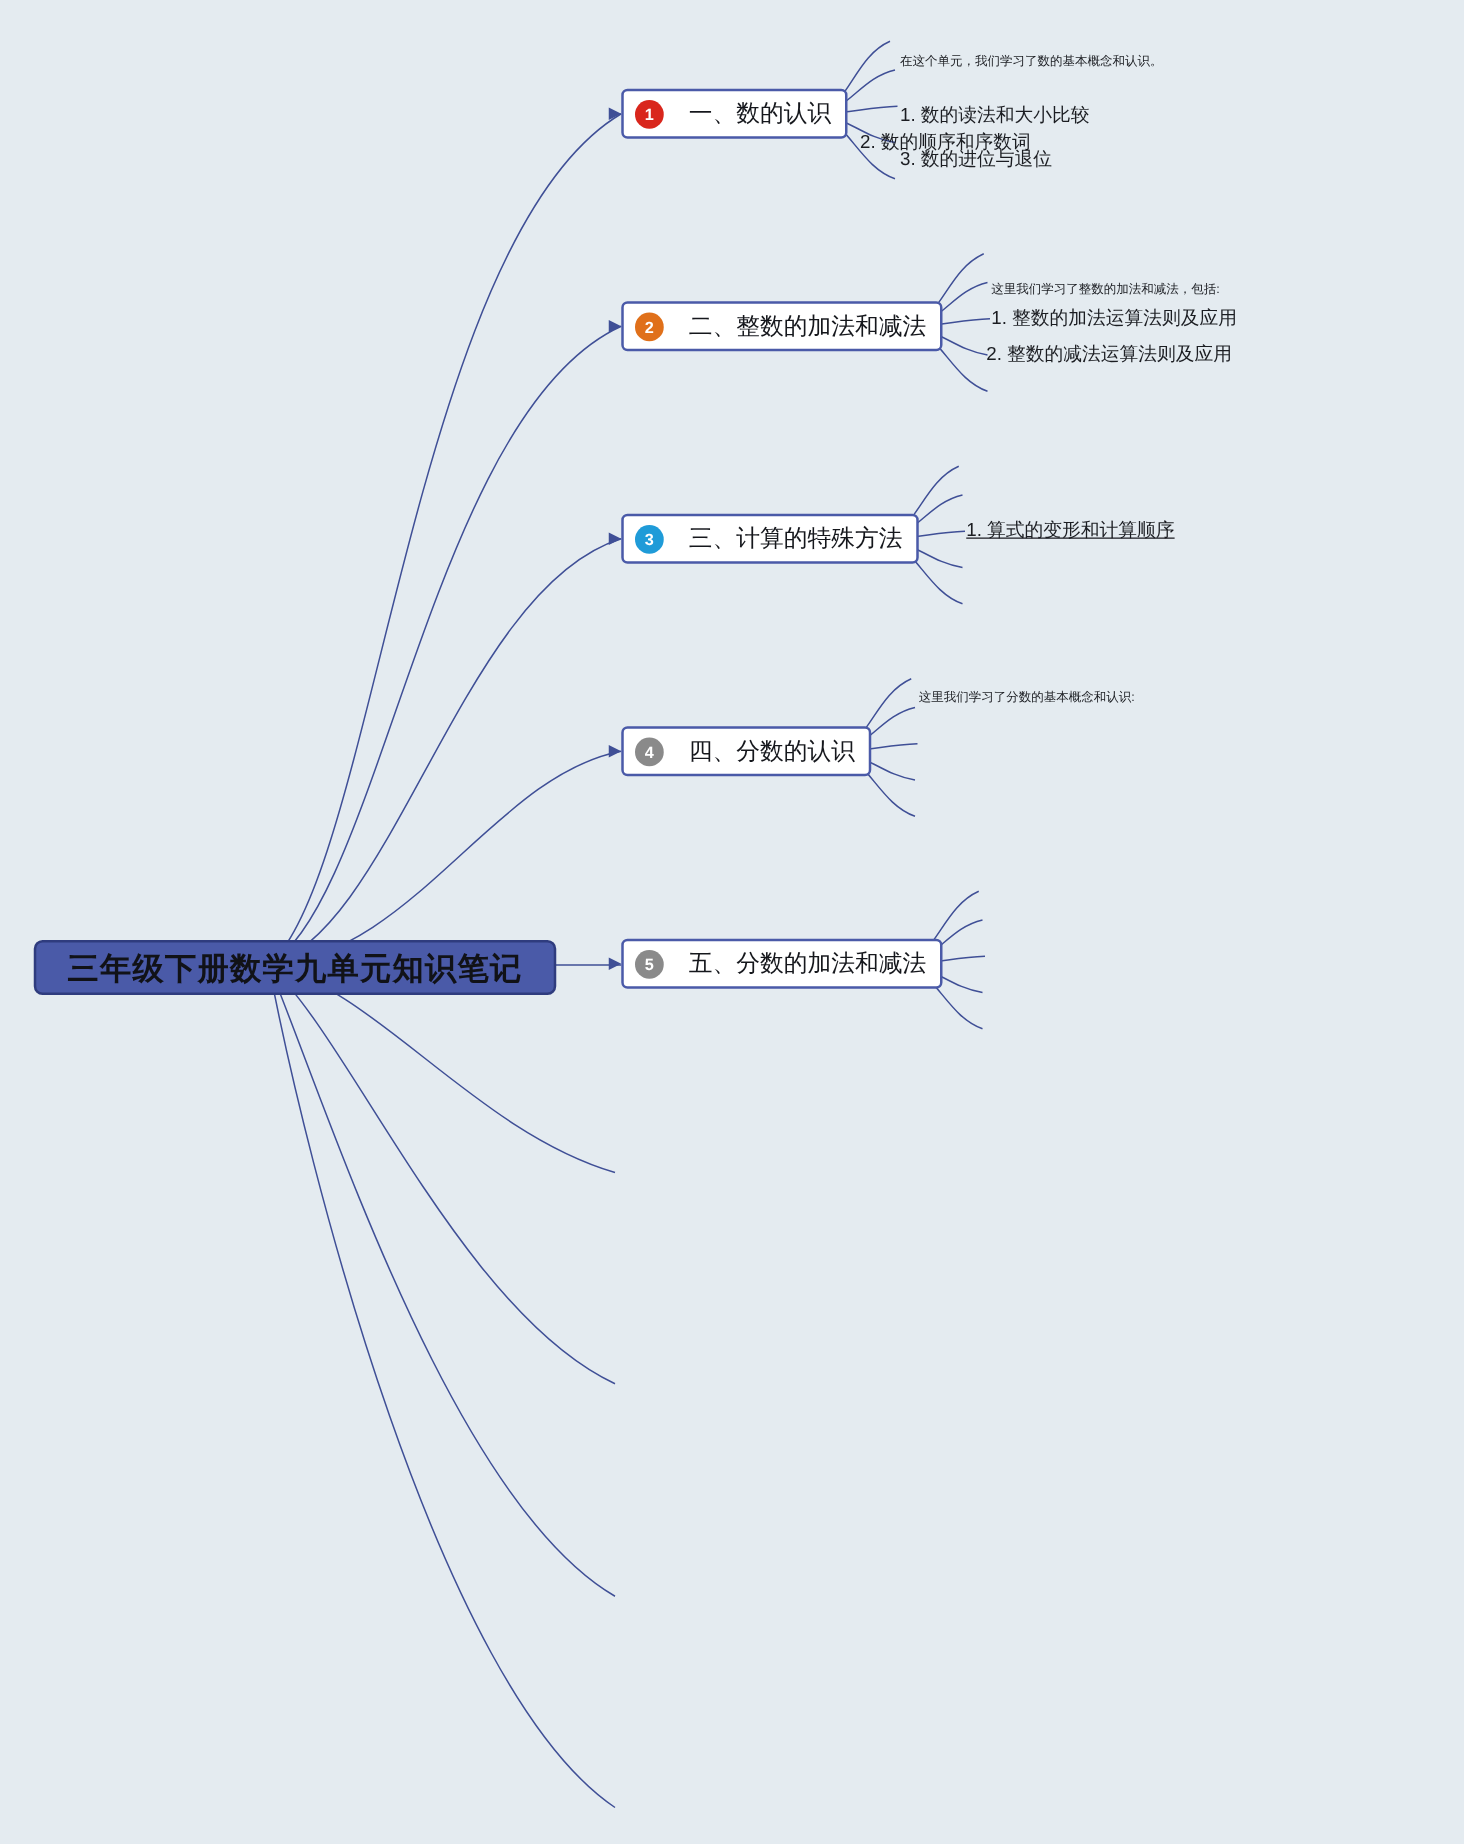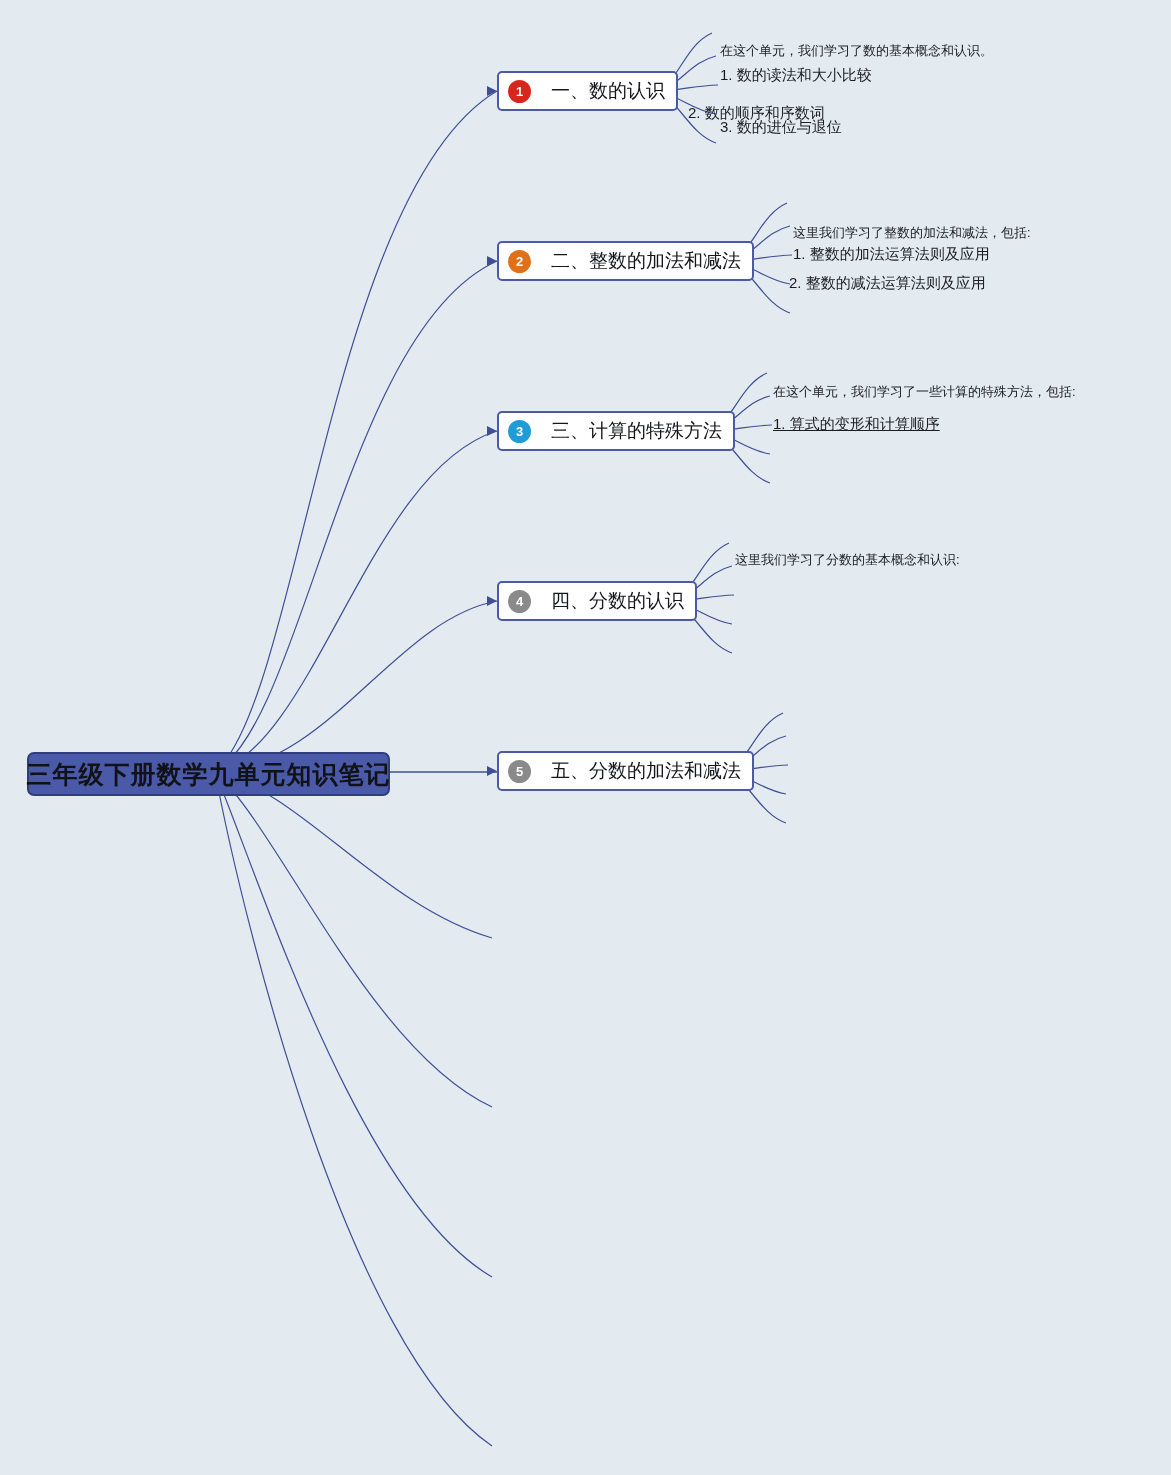--- a/index.html
+++ b/index.html
@@ -10,21 +10,21 @@
     overflow:hidden;
     position:relative;
   }
   #canvas{position:absolute;left:0;top:0;width:1171px;height:1475px;}
   svg.links{position:absolute;left:0;top:0;width:1171px;height:1475px;pointer-events:none;}
 
   
   .root-node{
     position:absolute;
     left:27px;top:752px;
-    width:363px;height:44px;
+    width:418px;height:44px;
     box-sizing:border-box;
     background:#4a5aa8;
     border:2px solid #2f3c7e;
     border-radius:7px;
     display:flex;align-items:center;justify-content:center;
     color:#111217;
     font-size:25px;
     font-weight:bold;
     letter-spacing:1px;
     white-space:nowrap;
@@ -55,21 +55,21 @@
     flex:0 0 auto;
   }
 
   
   .leaf-text{
     position:absolute;
     white-space:nowrap;
     color:#1b1d22;
     font-size:15px;
   }
-  .leaf-text.lead{ font-size:13px; }
+  .leaf-text.lead{ font-size:10px; }
 </style>
 </head>
 <body>
 
 <div id="canvas">
 
   <svg class="links" viewBox="0 0 1171 1475" xmlns="http://www.w3.org/2000/svg">
     <g fill="none" stroke="#3f4f96" stroke-width="1.2">
 
       <path d="M390,772 L497,772" stroke-width="1.3"></path>
@@ -137,37 +137,36 @@
 
   <div class="root-node">
     <span>三年级下册数学九单元知识笔记</span>
   </div>
 
   <div class="branch-node" style="left:497px;top:71px;">
     <span class="num-badge" style="background:#d9261c;">1</span>
     <span class="label">一、数的认识</span>
   </div>
   <div class="leaf-text lead" style="left:720px;top:42px;">在这个单元，我们学习了数的基本概念和认识。</div>
-  <div class="leaf-text" style="left:720px;top:66px;">1. 数的读法和大小比较</div>
+  <div class="leaf-text" style="left:720px;top:83px;">1. 数的读法和大小比较</div>
   <div class="leaf-text" style="left:688px;top:104px;">2. 数的顺序和序数词</div>
   <div class="leaf-text" style="left:720px;top:118px;">3. 数的进位与退位</div>
 
   <div class="branch-node" style="left:497px;top:241px;">
     <span class="num-badge" style="background:#e0701a;">2</span>
     <span class="label">二、整数的加法和减法</span>
   </div>
   <div class="leaf-text lead" style="left:793px;top:224px;">这里我们学习了整数的加法和减法，包括:</div>
   <div class="leaf-text" style="left:793px;top:245px;">1. 整数的加法运算法则及应用</div>
   <div class="leaf-text" style="left:789px;top:274px;">2. 整数的减法运算法则及应用</div>
 
   <div class="branch-node" style="left:497px;top:411px;">
     <span class="num-badge" style="background:#1f9bd8;">3</span>
     <span class="label">三、计算的特殊方法</span>
   </div>
-  <div class="leaf-text lead" style="left:773px;top:383px;">在这个单元，我们学习了一些计算的特殊方法，包括:</div>
   <div class="leaf-text" style="left:773px;top:415px;text-decoration:underline;">1. 算式的变形和计算顺序</div>
 
   <div class="branch-node" style="left:497px;top:581px;">
     <span class="num-badge" style="background:#8a8a8a;">4</span>
     <span class="label">四、分数的认识</span>
   </div>
   <div class="leaf-text lead" style="left:735px;top:551px;">这里我们学习了分数的基本概念和认识:</div>
 
   <div class="branch-node" style="left:497px;top:751px;">
     <span class="num-badge" style="background:#8a8a8a;">5</span>

